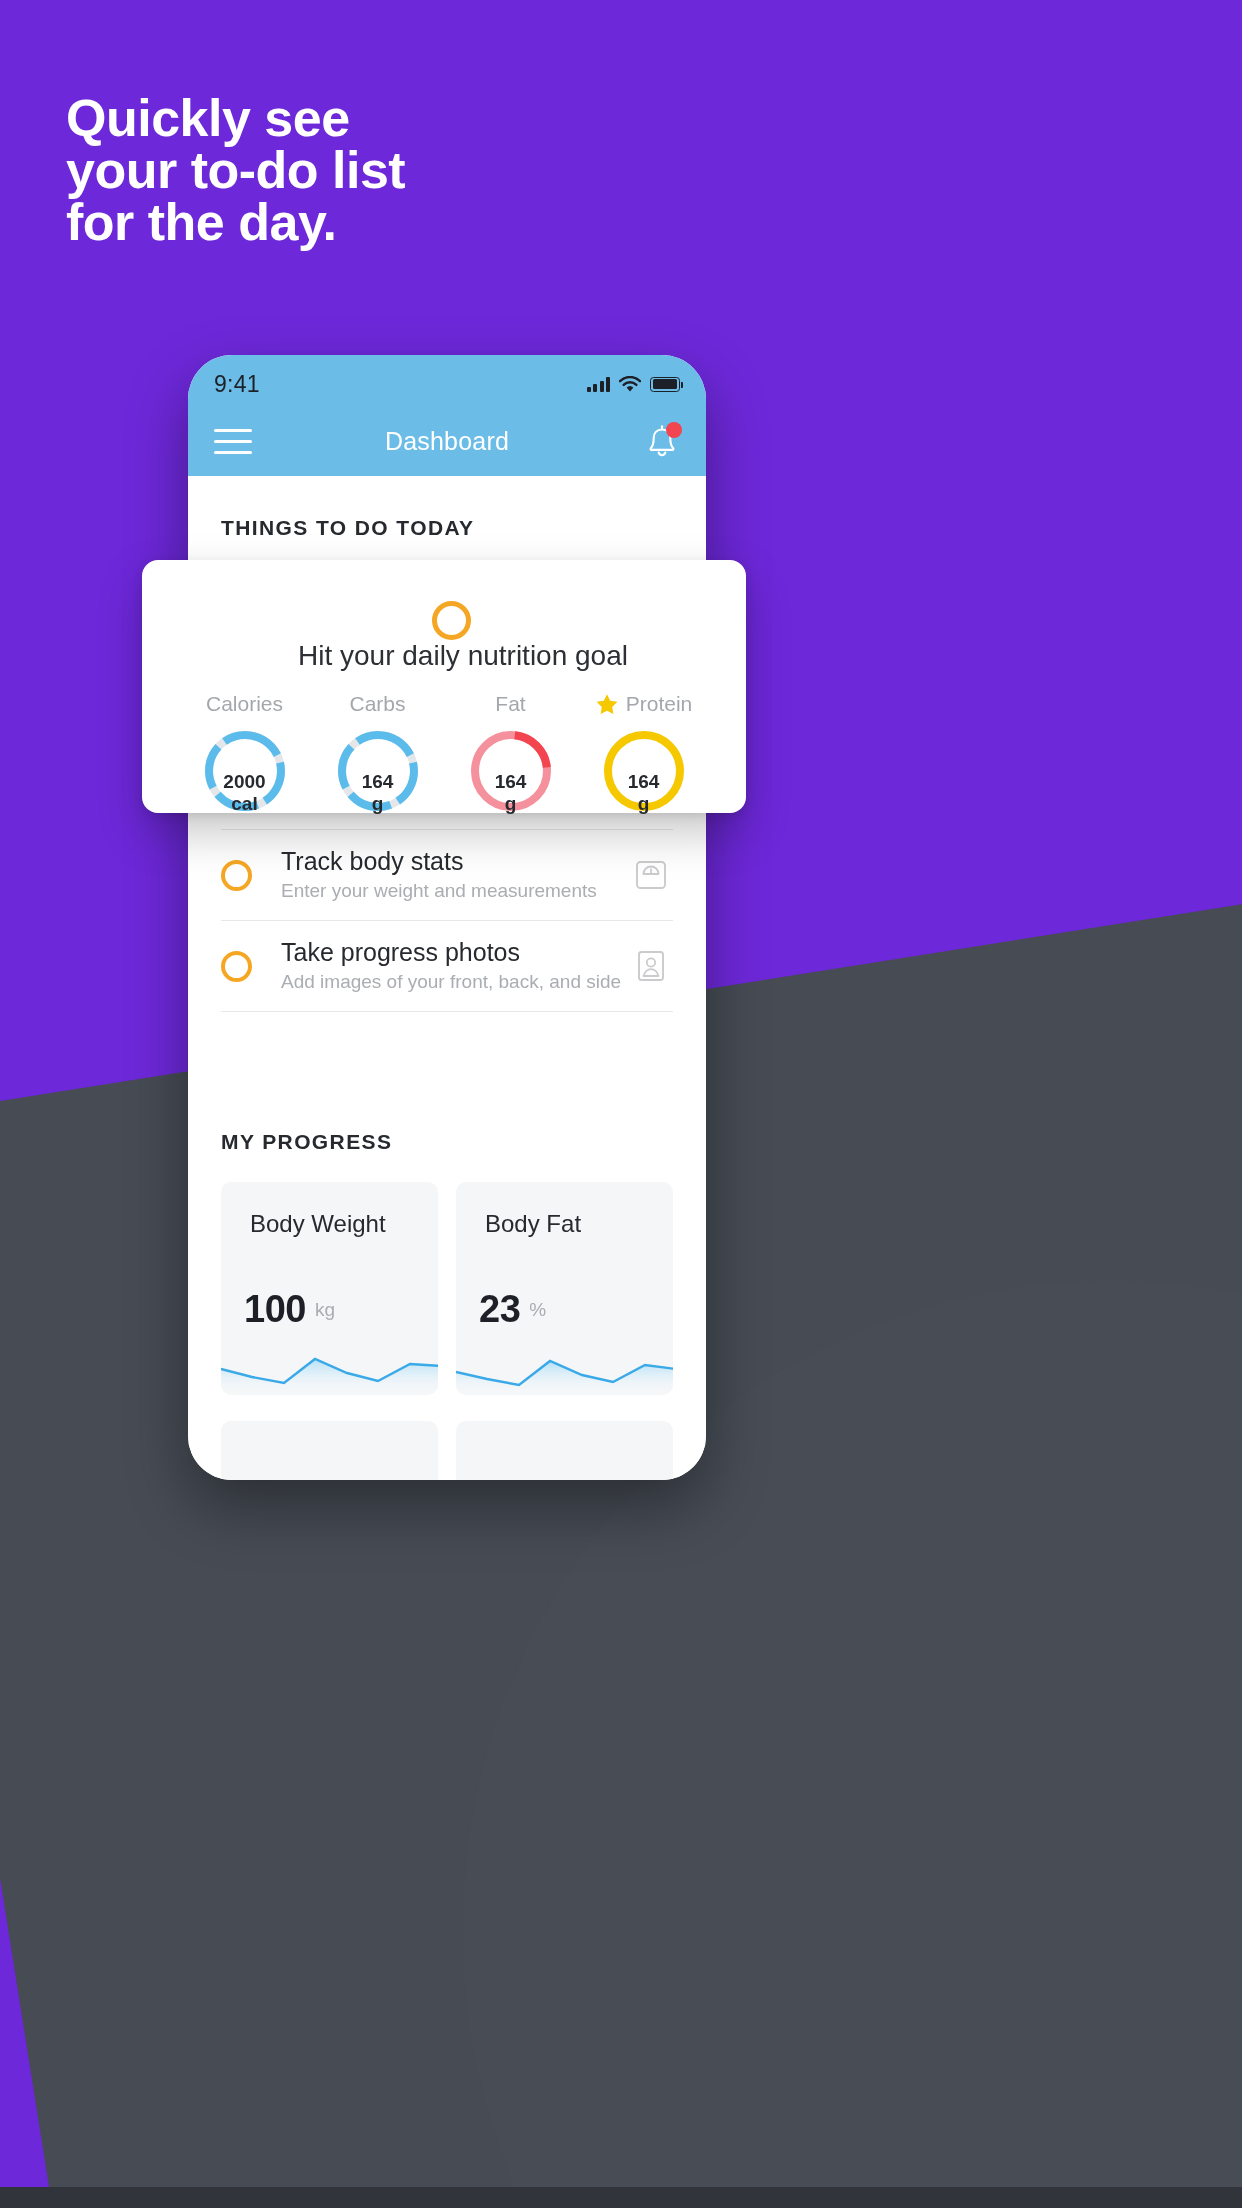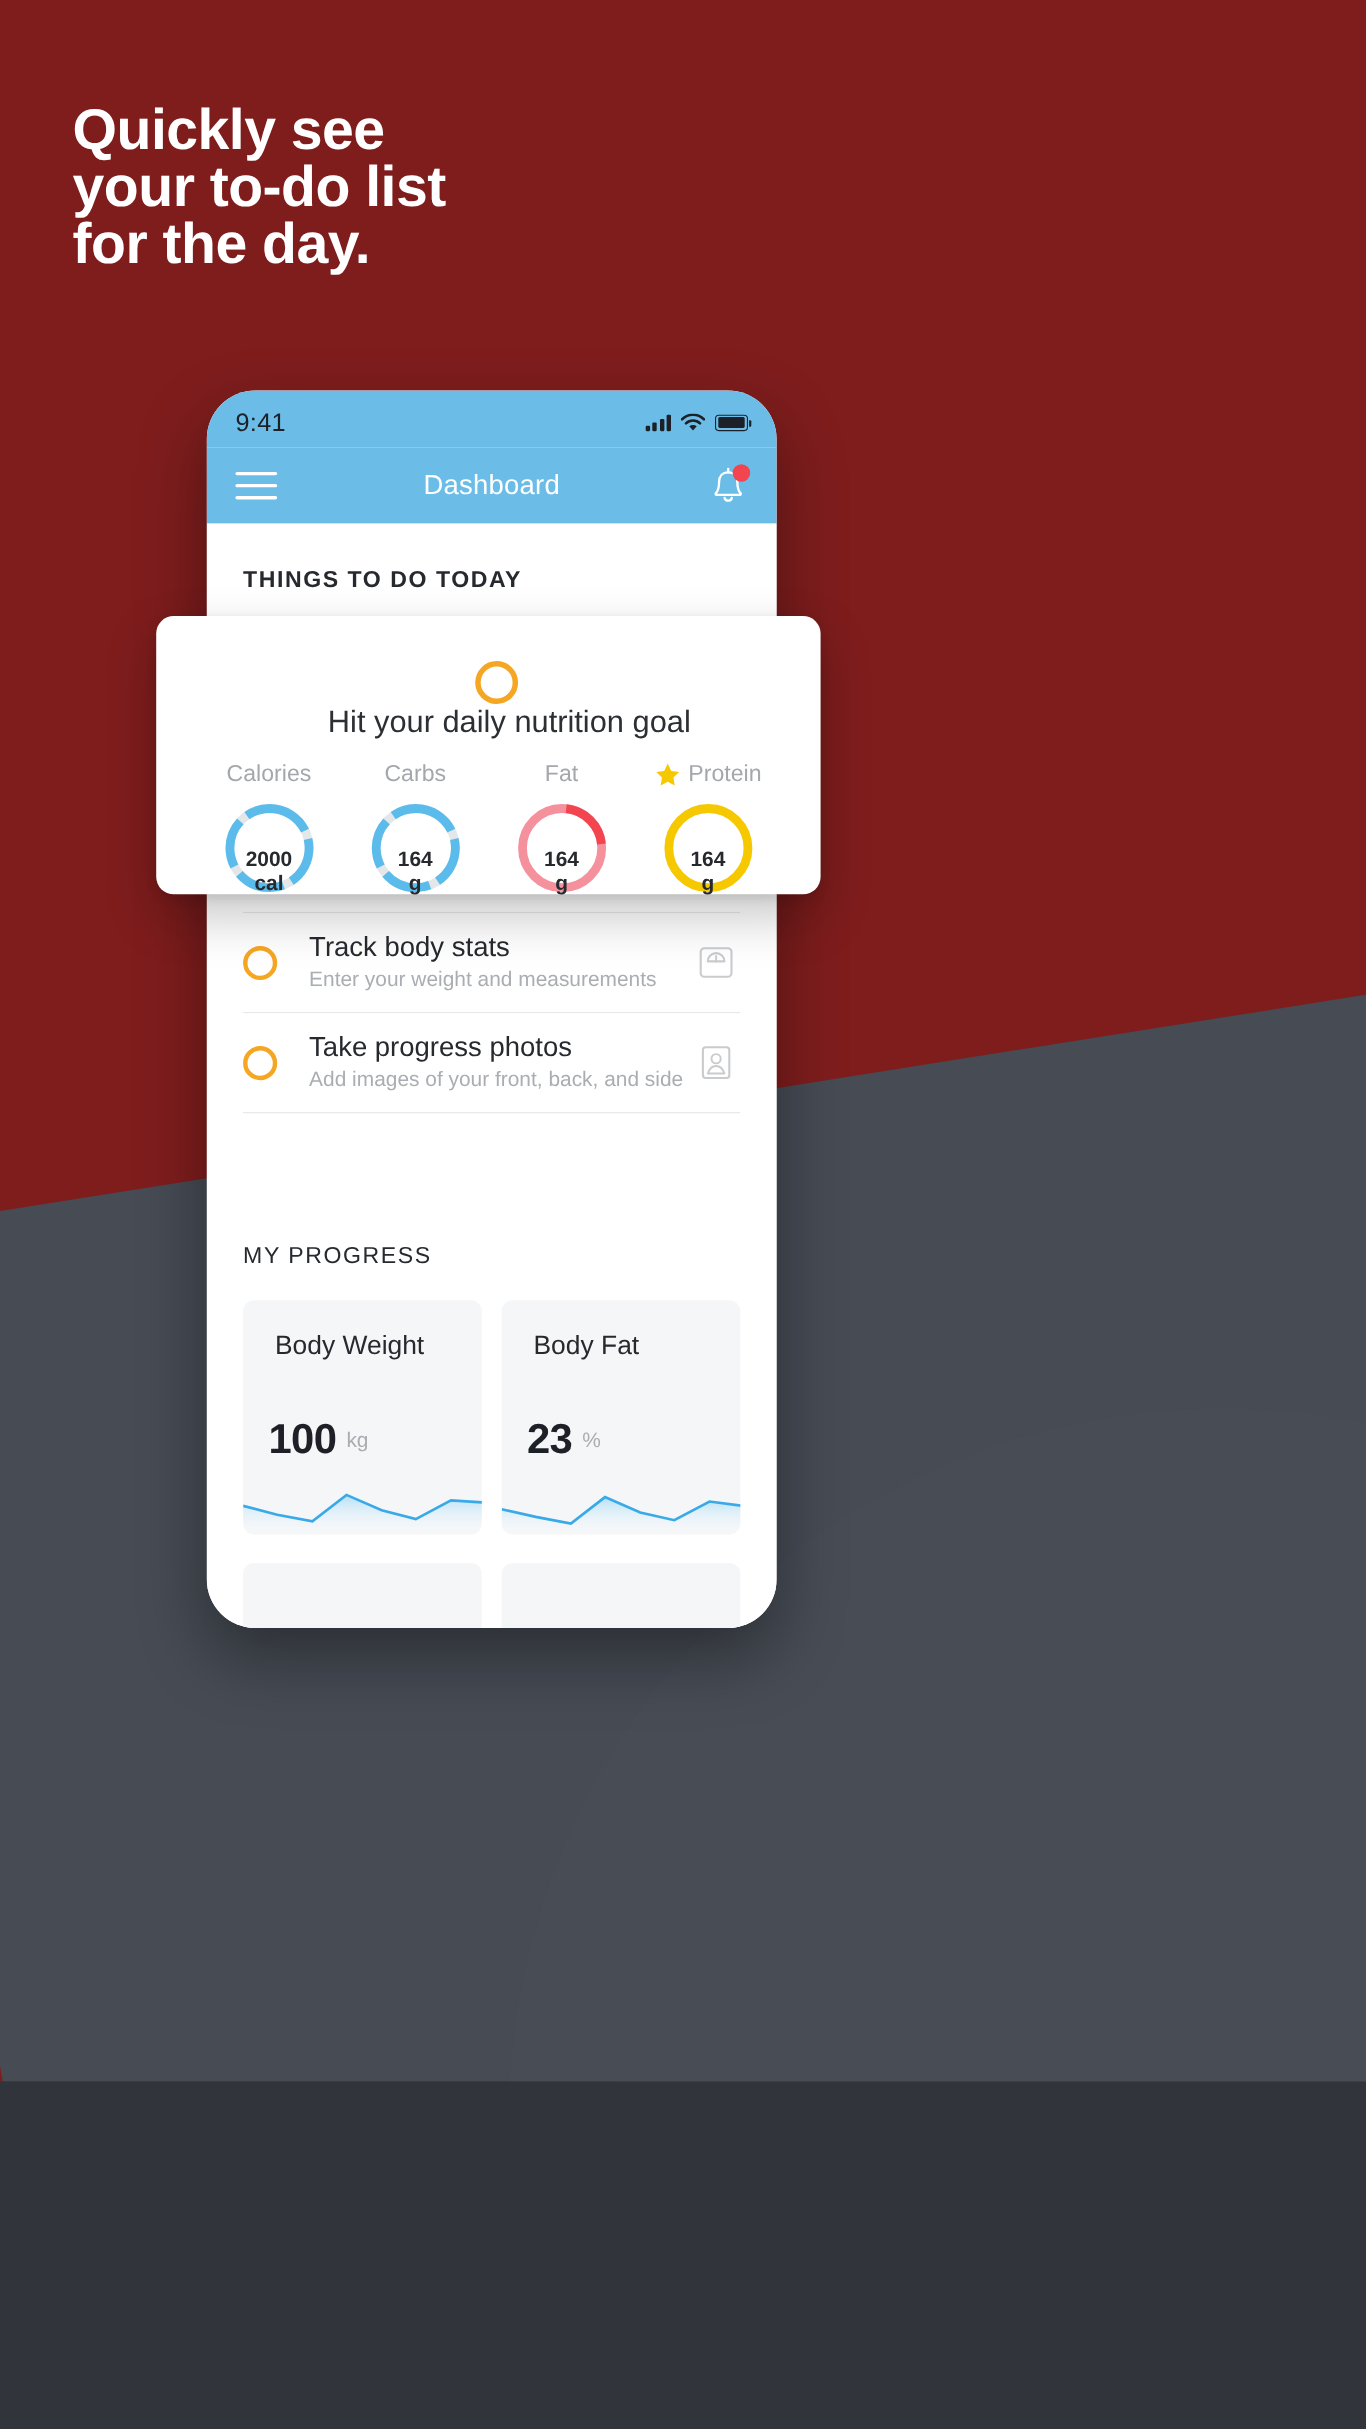--- a/index.html
+++ b/index.html
@@ -4,21 +4,21 @@
 <style>
   * { margin:0; padding:0; box-sizing:border-box; }
   html, body {
     width:1242px; height:2208px;
     overflow:hidden;
     font-family:"Liberation Sans", sans-serif;
     background:#31353b;
   }
 
   
-  #stage { position:relative; width:1242px; height:1892px; background:#7f1d1d; overflow:hidden;padding-left:24px; }
+  #stage { position:relative; width:1242px; height:2187px; background:#6d28d9; overflow:hidden;padding-left:24px; }
 
   .bg-diagonal {
     position:absolute; left:-120px; top:1120px;
     width:1600px; height:1400px;
     background:#464b54;
     transform:rotate(-9deg);
     transform-origin:0 0;
   }
   .bg-curve {
     position:absolute; right:-340px; top:1060px;
@@ -117,21 +117,21 @@
   .ring.green { border-color:#4cb84c; }
   .task-text { flex:1 1 auto; }
   .task-title { font-size:25px; color:#26292e; line-height:30px; }
   .task-sub { font-size:19px; color:#aaadb1; line-height:26px; margin-top:2px; }
   .task-icon { width:44px; height:44px; flex:0 0 auto; opacity:.55; }
 
   .tasklist-bottom { margin:0 33px; border-top:1px solid #e6e7e9; }
 
   
   .prog-title {
-    font-size:21px; font-weight:normal; color:#26292e;
+    font-size:21px; font-weight:bold; color:#26292e;
     letter-spacing:1.4px; margin:118px 0 0 33px;
   }
   .prog-grid {
     display:flex; gap:18px; margin:28px 33px 0 33px;
   }
   .prog-card {
     flex:1 1 0; height:213px;
     background:#f5f6f8; border-radius:10px;
     position:relative; overflow:hidden;
   }

